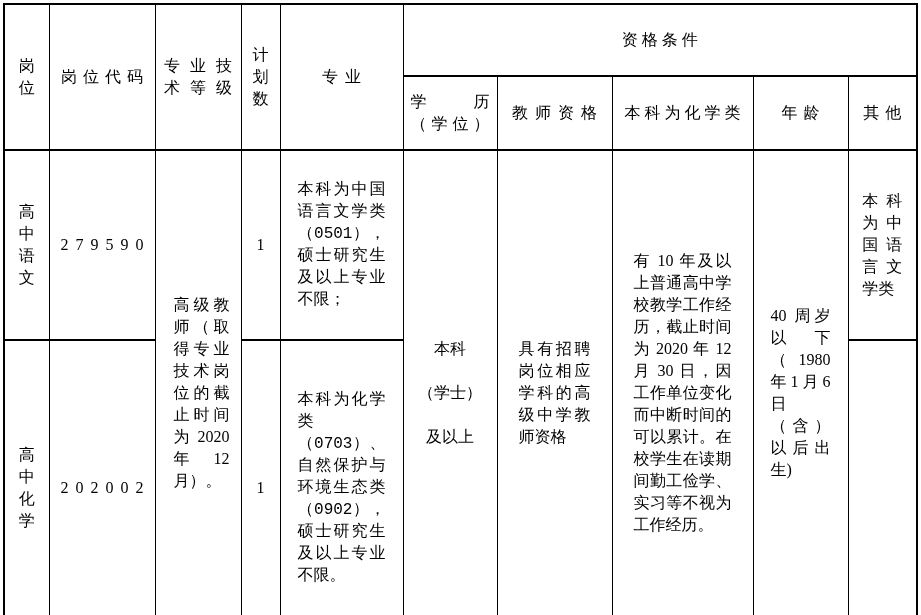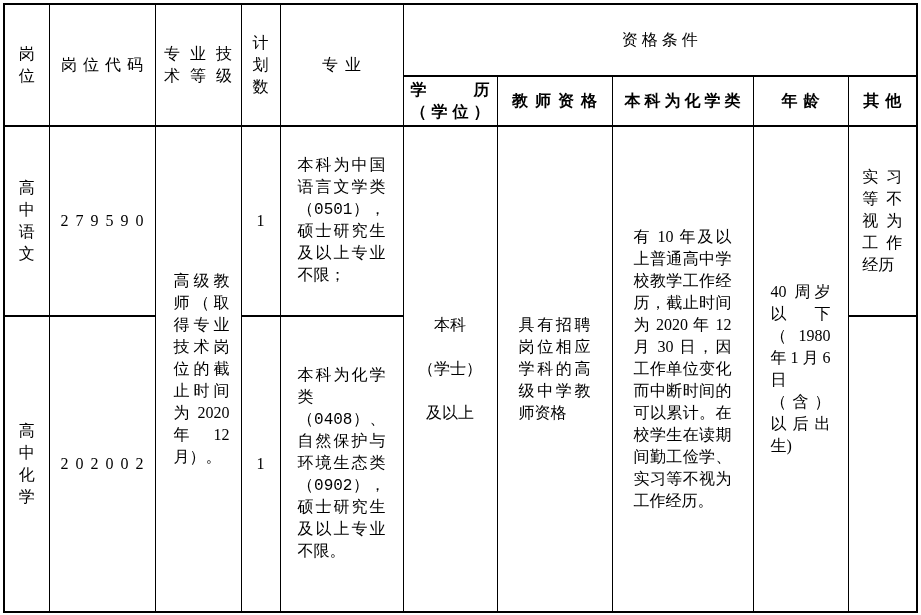--- a/index.html
+++ b/index.html
@@ -23,33 +23,33 @@
     border-top-width: 2px;
     border-bottom-width: 2px;
     padding: 2px;
     vertical-align: middle;
     text-align: center;
     line-height: 22px;
     word-break: normal;
     line-break: strict;
   }
   tr.r1 { height: 72px; }
-  tr.r2 { height: 45px; font-weight: bold; }
+  tr.r2 { height: 45px; }
   tr.r3 { height: 190px; }
   tr.r4 { height: 296px; }
   
   .tx {
     text-align: justify;
     margin: 0 auto;
   }
   
   .jl {
     text-align: justify;
     text-align-last: justify;
-    margin: 0 auto;
+    margin: 12px auto;
     white-space: pre-line;
   }
   .pre { white-space: pre-line; }
   .w40 { width: 40px; }
   .w56 { width: 56px; margin-left: 16px; }
   .w60 { width: 60px; }
   .w68 { width: 68px; }
   .w72 { width: 72px; }
   .w79 { width: 79px; }
   .w88 { width: 88px; font-family: Liberation Mono, monospace; }
@@ -146,37 +146,37 @@
     <td rowspan="2">
       <div class="tx w72">具有招聘岗位相应学科的高级中学教师资格</div>
     </td>
     <td rowspan="2">
       <div class="tx w98">有 10 年及以上普通高中学校教学工作经历，截止时间为 2020 年 12 月 30 日，因工作单位变化而中断时间的可以累计。在校学生在读期间勤工俭学、实习等不视为工作经历。</div>
     </td>
     <td rowspan="2">
       <div class="tx w60">40 周岁以下（1980 年 1 月 6 日（含）以后出生)</div>
     </td>
     <td>
-      <div class="tx w40">实习等不视为工作经历</div>
+      <div class="tx w40">本科为中国语言文学类</div>
     </td>
   </tr>
   <tr class="r4">
     <td>
       <div class="pre">高
 中
 化
 学</div>
     </td>
     <td>
       <span class="sp7">202002</span>
     </td>
     <td>
       <span>1</span>
     </td>
     <td>
-      <div class="tx w88">本科为化学类（0408）、自然保护与环境生态类（0902），硕士研究生及以上专业不限。</div>
+      <div class="tx w88">本科为化学类（0703）、自然保护与环境生态类（0902），硕士研究生及以上专业不限。</div>
     </td>
     <td>
       <span></span>
     </td>
   </tr>
 </tbody>
   </table>
 
 </body></html>

